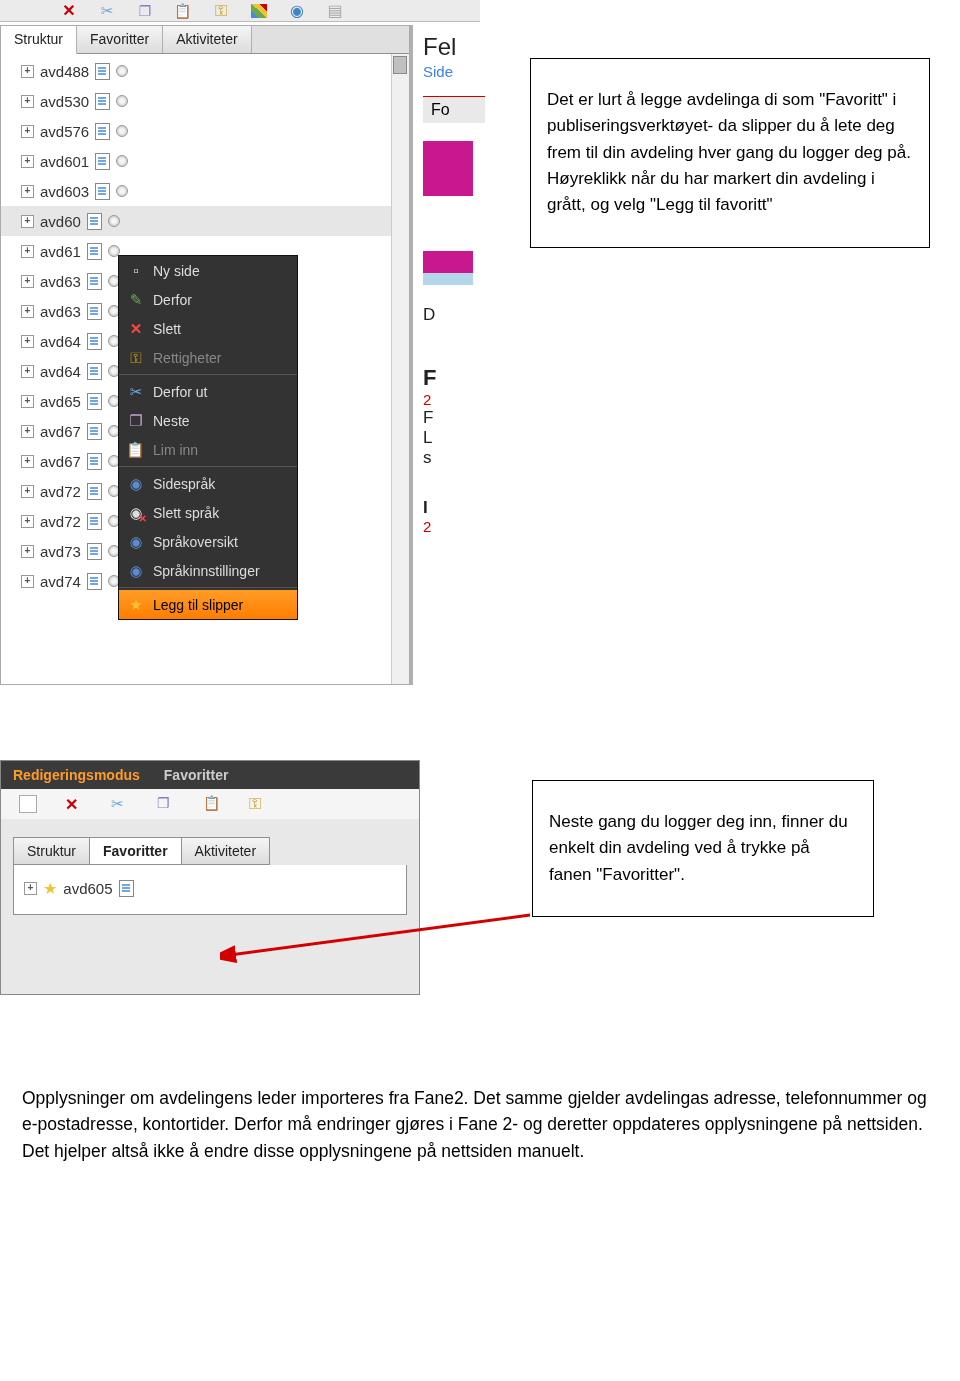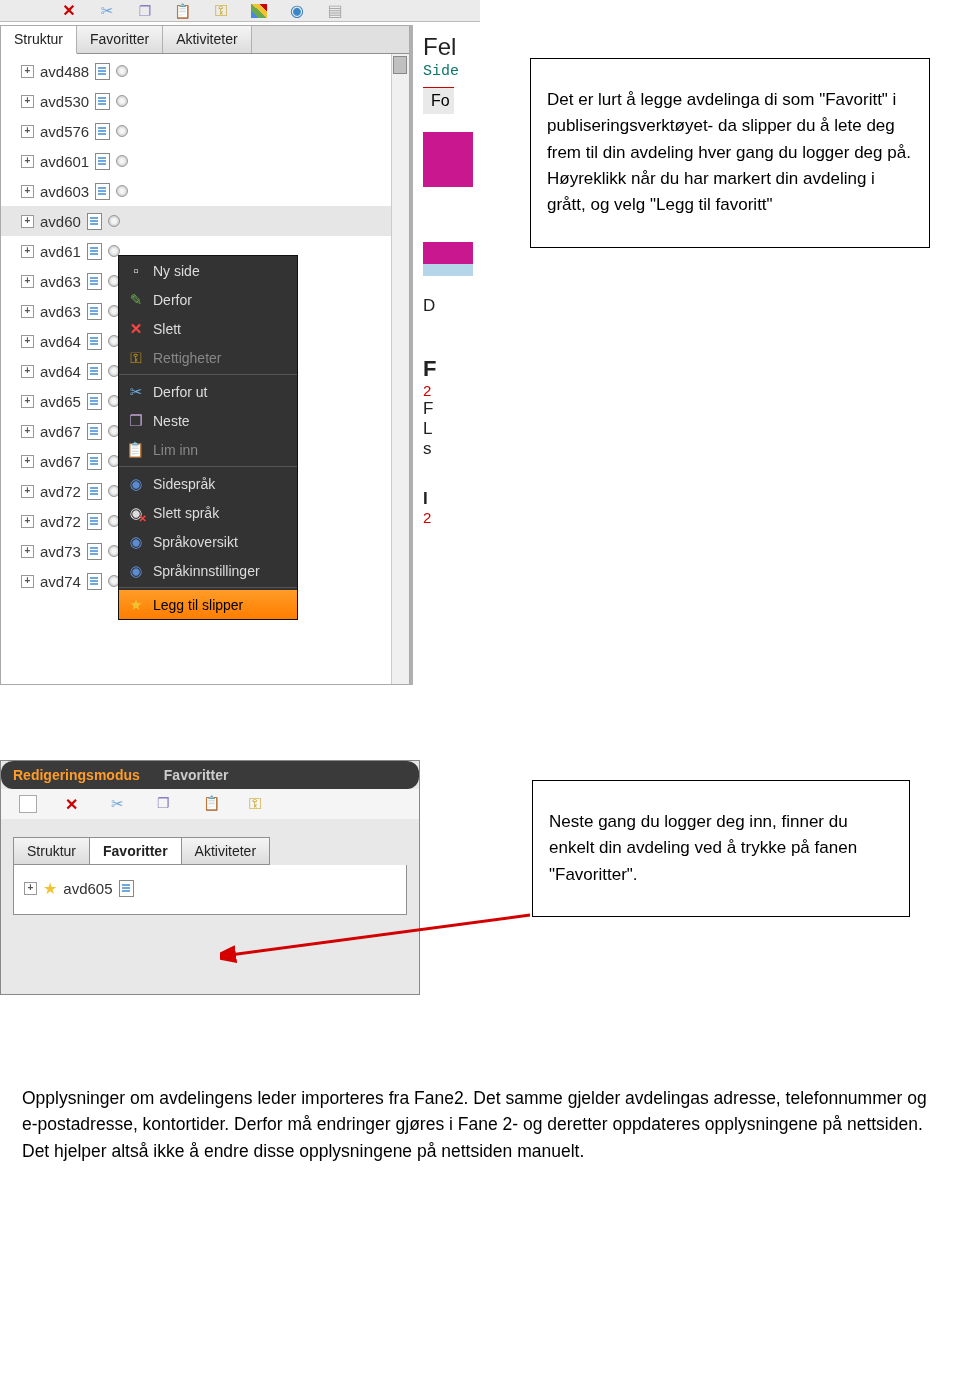--- a/index.html
+++ b/index.html
@@ -26,22 +26,22 @@
     
     .tree-row { display: flex; align-items: center; height: 30px; padding-left: 20px; font-size: 15px; color: #333; gap: 6px; }
     .tree-row.sel { background: #e6e6e6; }
     .exp-box { width: 13px; height: 13px; background: #fff; border: 1px solid #999; display: flex; align-items: center; justify-content: center; font-size: 10px; color: #555; font-weight: bold; line-height: 1; }
     .page-ic { width: 15px; height: 17px; background: #fff; border: 1px solid #888; position: relative; }
     .page-ic::after { content: ""; position: absolute; top: 3px; left: 2px; width: 8px; height: 2px; background: #6fa8dc; box-shadow: 0 3px 0 #6fa8dc, 0 6px 0 #6fa8dc; }
     .lock-ic { width: 12px; height: 12px; border-radius: 50%; background: radial-gradient(circle, #f5f5f5 30%, #b7b7b7 100%); border: 1px solid #999; }
     
     .content-sliver { position: absolute; left: 410px; top: 25px; width: 80px; height: 660px; border-left: 3px solid #b0b0b0; background: #fff; }
     .fel { font-size: 24px; color: #222; margin: 8px 0 0 10px; }
-    .side { font-size: 15px; color: #0f766e; margin: 2px 0 0 10px; font-family: Liberation Mono, monospace; }
-    .fo { font-size: 16px; background: #e9e9e9; border-top: 1px solid #c00; margin: 7px 0 0 10px; padding: 4px 8px; width: 31px; }
+    .side { font-size: 15px; color: #3b82f6; margin: 2px 0 0 10px; }
+    .fo { font-size: 16px; background: #e9e9e9; border-top: 1px solid #c00; margin: 16px 0 0 10px; padding: 4px 8px; width: 62px; }
     .red-block { width: 50px; height: 55px; background: #c9188f; margin: 18px 0 0 10px; }
     .red-block2 { width: 50px; height: 22px; background: #c9188f; margin: 55px 0 0 10px; }
     .ltr { font-size: 17px; color: #222; margin-left: 10px; }
     .redtxt { font-size: 15px; color: #c00; margin-left: 10px; }
     
     
     .ctx-menu { position: absolute; left: 118px; top: 255px; width: 180px; background: #333; border: 1px solid #111; font-size: 14px; color: #ddd; }
     .ctx-item { display: flex; align-items: center; height: 29px; padding: 0 8px; gap: 8px; }
     .ctx-item.hl { background: linear-gradient(#ff9c28, #ff7e00); color: #000; }
     .ctx-item.dim { color: #888; }
@@ -55,28 +55,28 @@
     .ci-cp { color: #c0a0d0; }
     .ci-pa { color: #d0a060; }
     .ci-gb { color: #5b8bd0; }
     .ci-gx { position: relative; }
     .ci-gx::after { content: "✕"; position: absolute; font-size: 10px; color: #f44; bottom: -2px; right: -2px; font-weight: bold; }
     .ci-st { color: #f1c232; }
     
     
     .callout { position: absolute; background: #fff; border: 1.5px solid #000; padding: 28px 16px; font-size: 17px; line-height: 1.55; }
     .co-1 { left: 530px; top: 58px; width: 400px; }
-    .co-2 { left: 532px; top: 780px; width: 378px; }
+    .co-2 { left: 532px; top: 780px; width: 342px; }
     
     
     .cms-shot-2 { position: absolute; left: 0; top: 760px; width: 420px; height: 235px; border: 1px solid #888; background: #e8e8e8; }
     .dark-bar { height: 36px; background: #2a2a2a; display: flex; align-items: center; }
     .dk-tab { height: 100%; padding: 0 20px; display: flex; align-items: center; font-size: 16px; font-weight: bold; color: #ddd; }
     .dk-tab.act { background: linear-gradient(#ffae34, #ff8a00); color: #000; }
-    .sub-bar { height: 28px; background: #3a3a3a; display: flex; align-items: center; font-size: 14px; border-radius: 12px; }
+    .sub-bar { height: 28px; background: #3a3a3a; display: flex; align-items: center; font-size: 14px; }
     .sb-i { padding: 0 12px; color: #ff9c28; font-weight: bold; }
     .sb-i.g { color: #ccc; }
     .icon-row { height: 30px; display: flex; align-items: center; padding-left: 18px; gap: 28px; background: #f5f5f5; }
     .ir-i { width: 18px; height: 18px; }
     .lower-tabs { display: flex; margin: 18px 0 0 12px; }
     .lw-tab { padding: 5px 13px; font-size: 14px; color: #222; border: 1px solid #909090; background: linear-gradient(#f5f5f5, #dcdcdc); margin-right: -1px; }
     .lw-tab.act { background: #fff; font-weight: bold; }
     .fav-tree { background: #fff; border: 1px solid #909090; border-top: none; margin: 0 12px 0 12px; height: 50px; padding: 8px 0; }
     .star-ic { color: #f1c232; font-size: 16px; }
     

